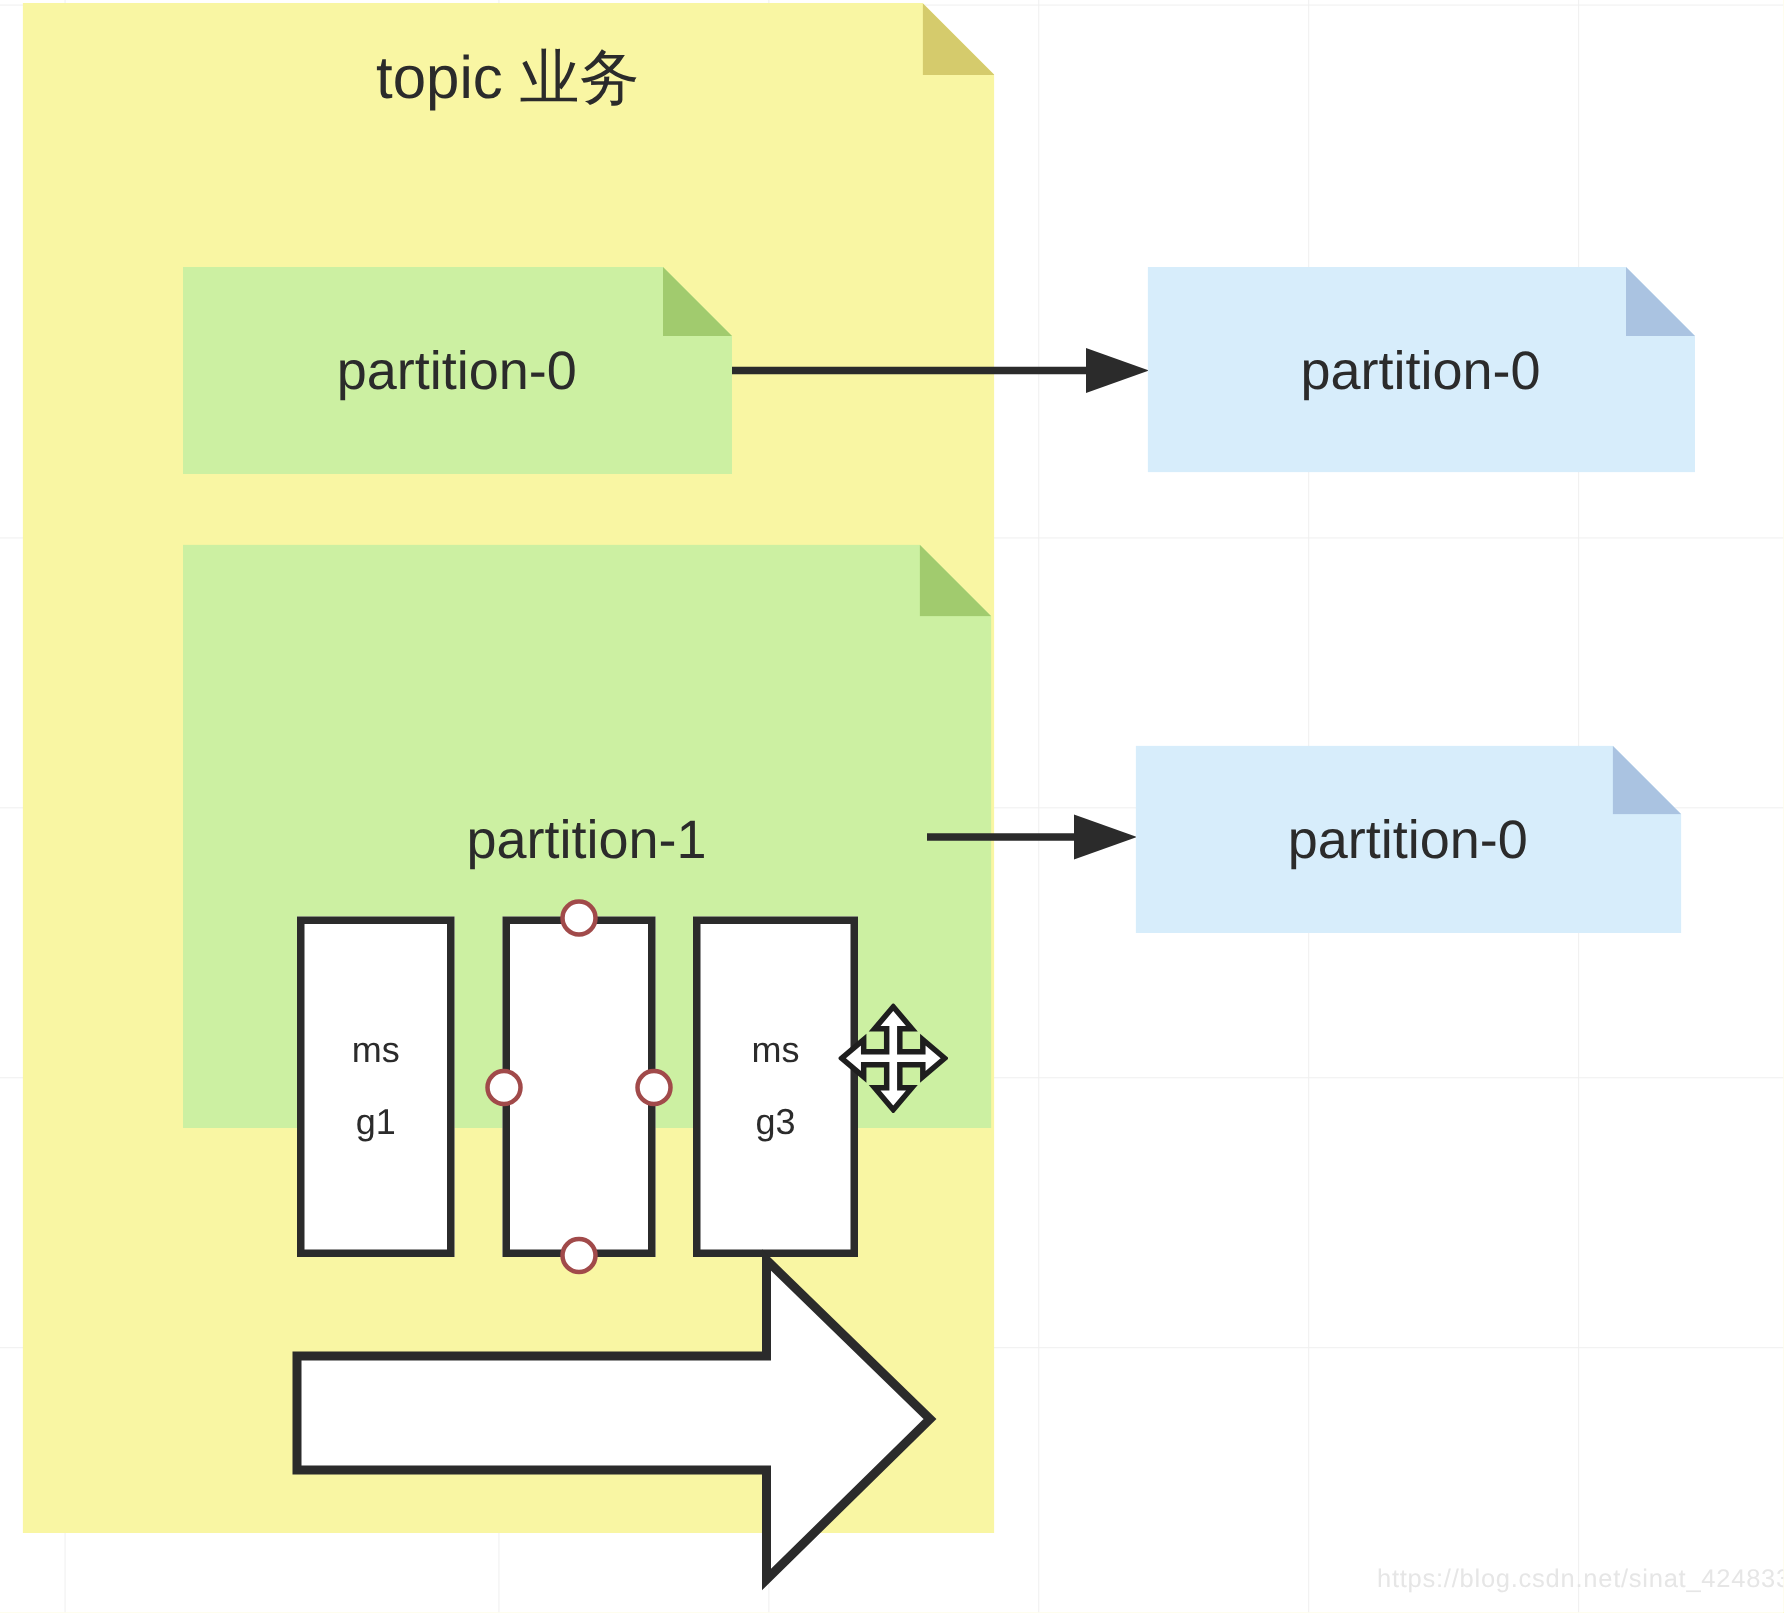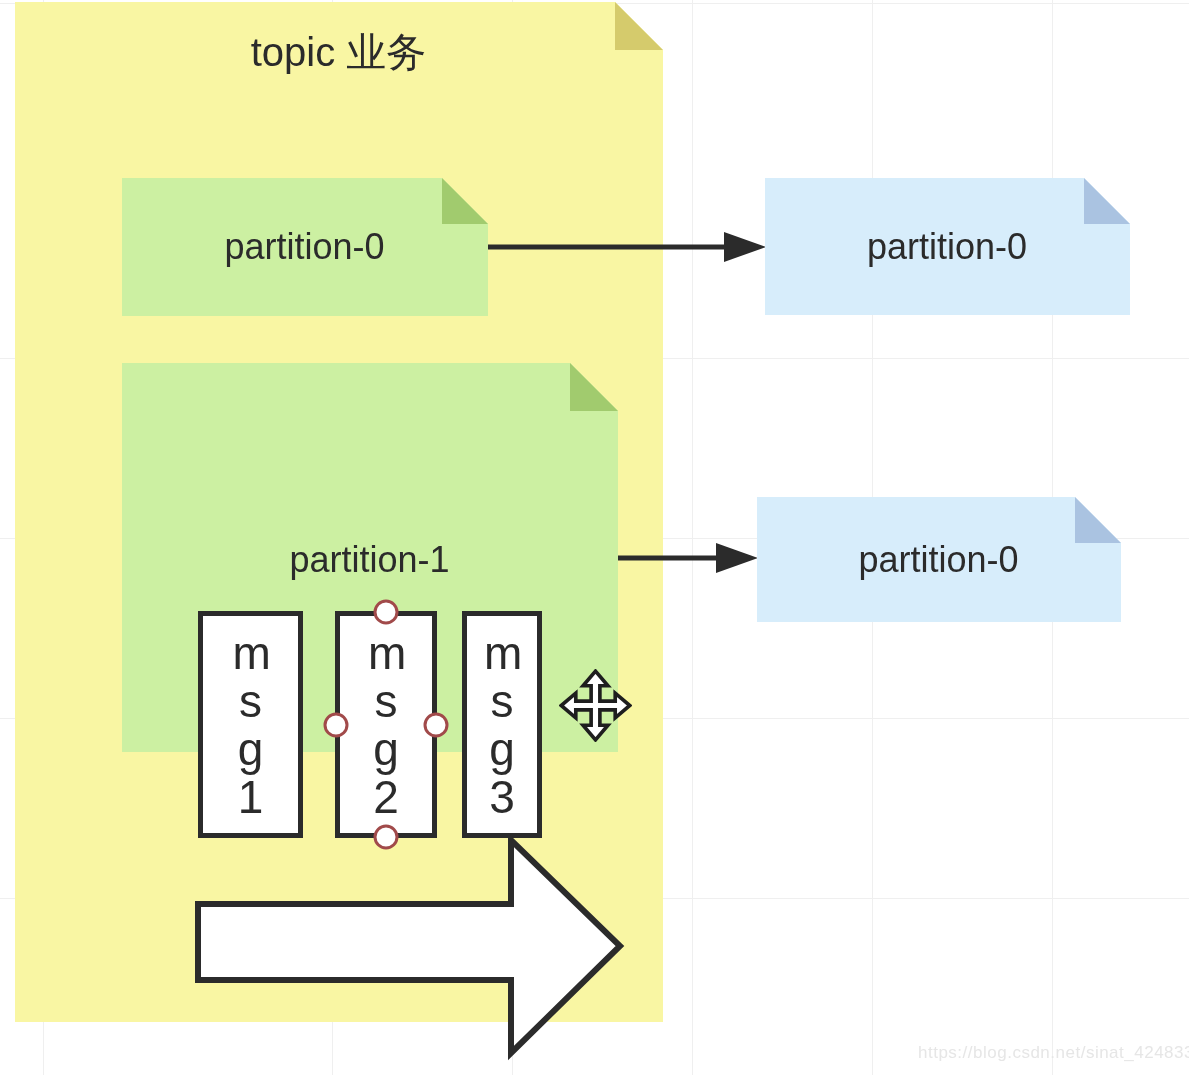--- a/index.html
+++ b/index.html
@@ -17,45 +17,45 @@
   .note .body{position:absolute; inset:0; clip-path:polygon(0 0, calc(100% - var(--fold)) 0, 100% var(--fold), 100% 100%, 0 100%);}
   .note .fold{position:absolute; top:0; right:0; width:var(--fold); height:var(--fold); clip-path:polygon(0 0, 100% 100%, 0 100%);}
   .note .label{position:absolute; left:0; right:1px; text-align:center; white-space:nowrap;}
 
   .topic-note{left:15px; top:2px; width:648px; height:1020px; --fold:48px;}
   .topic-note .body{background:var(--topic-fill);}
   .topic-note .fold{background:var(--topic-fold);}
   .topic-note .label{top:26px; line-height:48px; font-size:40px;}
 
   .part0-note{left:122px; top:178px; width:366px; height:138px; --fold:46px;}
-  .part1-note{left:122px; top:363px; width:496px; height:389px; --fold:48px;}
+  .part1-note{left:122px; top:363px; width:496px; height:389px;padding-left:43px; --fold:48px;}
   .green .body{background:var(--partition-fill);}
   .green .fold{background:var(--partition-fold);}
   .part0-note .label{top:0; height:138px; line-height:138px; font-size:36px;}
   .part1-note .label{top:173px; line-height:48px; font-size:36px;}
 
   .blue .body{background:var(--replica-fill);}
   .blue .fold{background:var(--replica-fold);}
   .replica1-note{left:765px; top:178px; width:365px; height:137px; --fold:46px;}
   .replica1-note .label{top:0; height:137px; line-height:137px; font-size:36px;}
   .replica2-note{left:757px; top:497px; width:364px; height:125px; --fold:46px;}
   .replica2-note .label{top:0; height:125px; line-height:125px; font-size:36px;}
 
   .arrow-svg{position:absolute; overflow:visible;}
   .arrow-line{stroke:var(--stroke); stroke-width:5;}
   .arrow-head{fill:var(--stroke);}
 
   .msg{position:absolute; top:611px; height:227px; background:#ffffff;
        border:5px solid var(--stroke); box-sizing:border-box;
        display:flex; align-items:center; justify-content:center;}
   .msg .vtext{width:36px; word-break:break-all; text-align:center;
-              font-size:46px; line-height:48px; color:#2b2b2b;}
+              font-size:24px; line-height:48px; color:#2b2b2b;}
   .msg1{left:198px; width:105px;}
   .msg2{left:335px; width:102px;}
-  .msg3{left:462px; width:80px;}
+  .msg3{left:462px; width:110px;}
 
   .handle{position:absolute; width:25px; height:25px; border-radius:50%;
           background:#fff; border:3px solid var(--handle-ring);
           box-sizing:border-box; transform:translate(-50%,-50%);}
   .h-top{left:50%; top:-4px;}
   .h-left{left:-4px; top:50%;}
   .h-right{left:calc(100% + 4px); top:50%;}
   .h-bottom{left:50%; top:calc(100% + 4px);}
 
   .offset-arrow{left:195px; top:834px; width:430px; height:224px;}
@@ -110,21 +110,20 @@
     <div class="body"></div>
     <div class="fold"></div>
     <div class="label">partition-0</div>
   </div>
 
   <div class="msg msg1">
     <div class="vtext">msg1</div>
   </div>
 
   <div class="msg msg2">
-    <div class="vtext">msg2</div>
     <div class="handle h-top"></div>
     <div class="handle h-left"></div>
     <div class="handle h-right"></div>
     <div class="handle h-bottom"></div>
   </div>
 
   <div class="msg msg3">
     <div class="vtext">msg3</div>
   </div>
 

